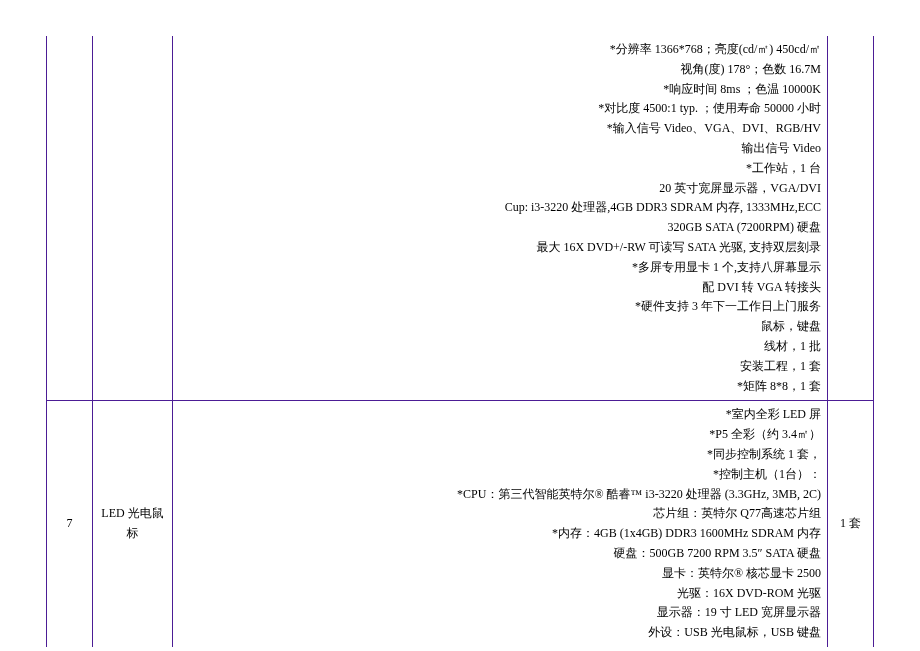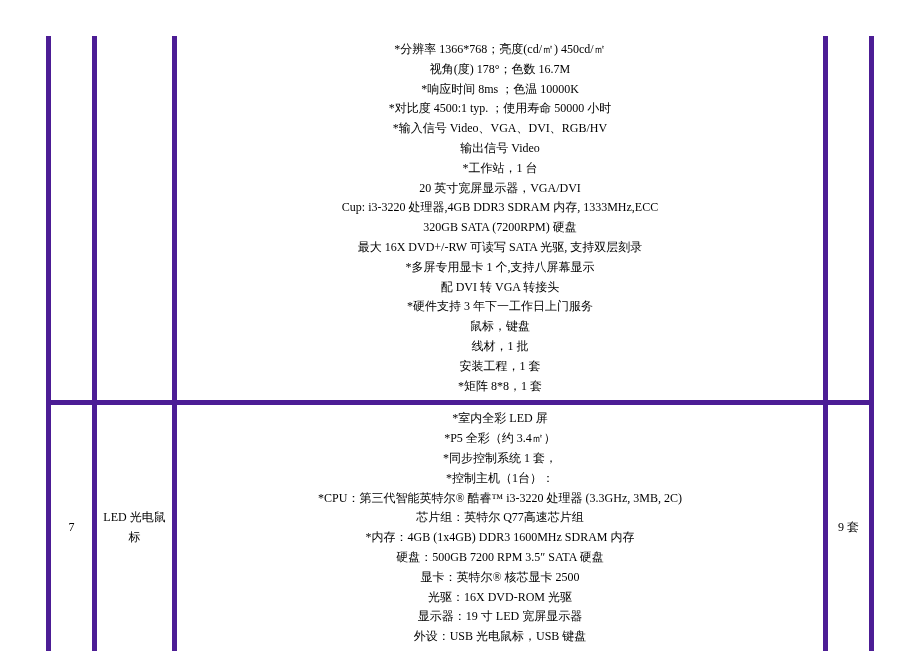--- a/index.html
+++ b/index.html
@@ -1,25 +1,25 @@
 <!DOCTYPE html>
 <html><head>
 <meta charset="utf-8">
 <style>
   html,body{margin:0;padding:0;background:#fff}
   body{width:920px;height:651px;font-family:"SimSun","宋体",serif;font-size:12px;color:#000}
   .page{padding:36px 46px 0 46px}
   table{border-collapse:collapse;width:100%;table-layout:fixed}
-  td{border:5px solid #4c1d95;vertical-align:middle;padding:4px 6px;line-height:1.65}
+  td{border:1px solid #4c1d95;vertical-align:middle;padding:4px 6px;line-height:1.65}
   col.idx{width:46px}
   col.name{width:80px}
   col.spec{width:auto}
   col.qty{width:46px}
   td.c{text-align:center}
-  td.spec{text-align:center;vertical-align:top}
+  td.spec{text-align:right;vertical-align:top}
   .row-top td{border-top:none}          
   .row-bot td{border-bottom:none}       
 </style>
 </head>
 <body>
 
 <div class="page">
 <table>
   <colgroup>
     <col class="idx">
@@ -31,17 +31,17 @@
     <tr class="row-top">
       <td class="c"></td>
       <td class="c"></td>
       <td class="spec">*分辨率 1366*768；亮度(cd/㎡) 450cd/㎡<br>视角(度) 178°；色数 16.7M<br>*响应时间 8ms ；色温 10000K<br>*对比度 4500:1 typ. ；使用寿命 50000 小时<br>*输入信号 Video、VGA、DVI、RGB/HV<br>输出信号 Video<br>*工作站，1 台<br>20 英寸宽屏显示器，VGA/DVI<br>Cup: i3-3220 处理器,4GB DDR3 SDRAM 内存, 1333MHz,ECC<br>320GB SATA (7200RPM) 硬盘<br>最大 16X DVD+/-RW 可读写 SATA 光驱, 支持双层刻录<br>*多屏专用显卡 1 个,支持八屏幕显示<br>配 DVI 转 VGA 转接头<br>*硬件支持 3 年下一工作日上门服务<br>鼠标，键盘<br>线材，1 批<br>安装工程，1 套<br>*矩阵 8*8，1 套</td>
       <td class="c"></td>
     </tr>
     <tr class="row-bot">
       <td class="c">7</td>
       <td class="c">LED 光电鼠标</td>
       <td class="spec">*室内全彩 LED 屏<br>*P5 全彩（约 3.4㎡）<br>*同步控制系统 1 套，<br>*控制主机（1台）：<br>*CPU：第三代智能英特尔® 酷睿™ i3-3220 处理器 (3.3GHz, 3MB, 2C)<br>芯片组：英特尔 Q77高速芯片组<br>*内存：4GB (1x4GB) DDR3 1600MHz SDRAM 内存<br>硬盘：500GB 7200 RPM 3.5″ SATA 硬盘<br>显卡：英特尔® 核芯显卡 2500<br>光驱：16X DVD-ROM 光驱<br>显示器：19 寸 LED 宽屏显示器<br>外设：USB 光电鼠标，USB 键盘</td>
-      <td class="c">9 套</td>
+      <td class="c">1 套</td>
     </tr>
   </tbody>
 </table>
 </div>
 
 </body></html>

